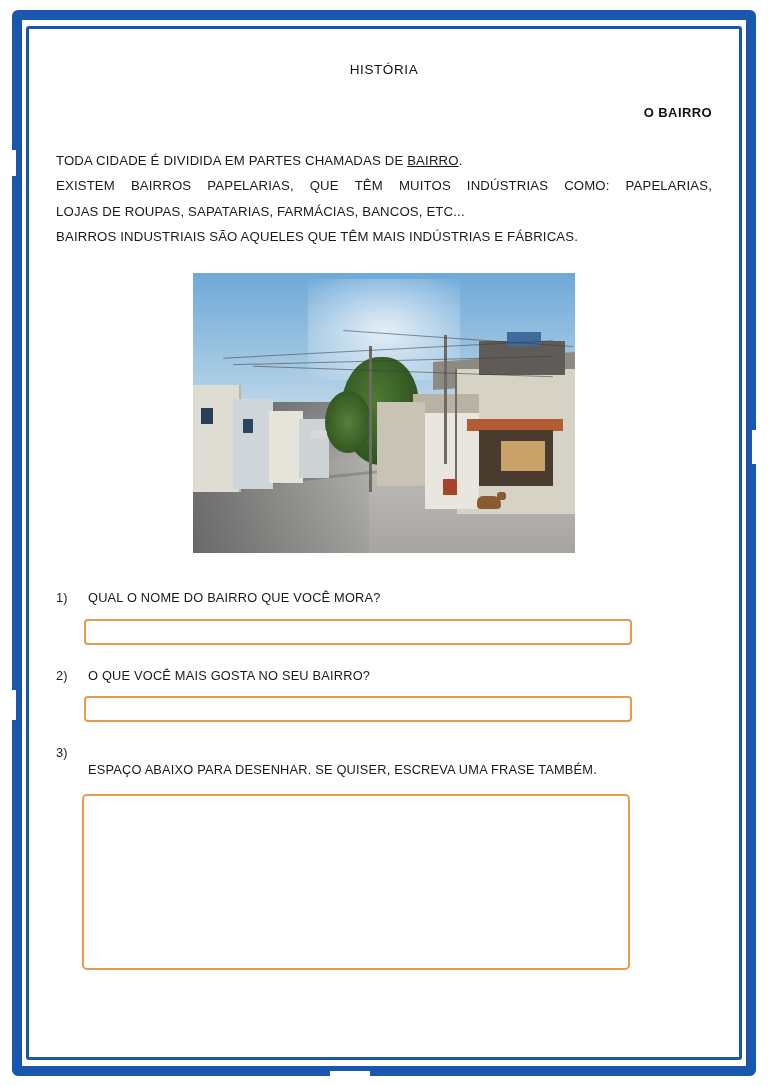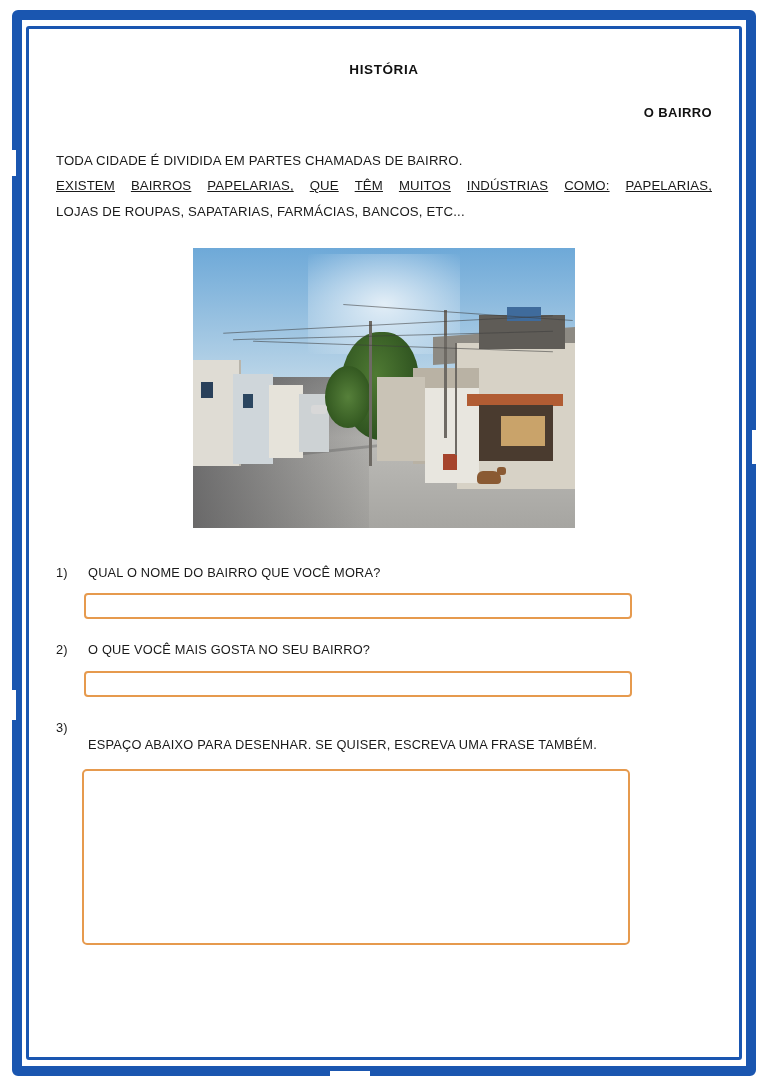--- a/index.html
+++ b/index.html
@@ -57,21 +57,21 @@
     position: absolute;
     left: 56px;
     top: 50px;
     width: 656px;
     box-sizing: border-box;
   }
 
   .doc-title {
     text-align: center;
     font-size: 13.5px;
-    font-weight: bold;
+    font-weight: normal;
     letter-spacing: 0.6px;
     color: #111111;
     margin: 12px 0 0 0;
   }
   .doc-subtitle {
     text-align: right;
     font-size: 13px;
     font-weight: bold;
     letter-spacing: 0.4px;
     color: #111111;
@@ -86,23 +86,23 @@
     letter-spacing: 0.15px;
   }
   .body-line {
     display: block;
     white-space: nowrap;
   }
   .line-justified {
     display: flex;
     justify-content: space-between;
     white-space: nowrap;
+  }
+  .underline-word {
     text-decoration: underline;
-  }
-  .underline-word {
   }
 
   .photo-wrap {
     margin-top: 24px;
     display: flex;
     justify-content: center;
   }
   .photo {
     position: relative;
     width: 382px;
@@ -275,20 +275,21 @@
         <span>PAPELARIAS,</span>
         <span>QUE</span>
         <span>TÊM</span>
         <span>MUITOS</span>
         <span>INDÚSTRIAS</span>
         <span>COMO:</span>
         <span>PAPELARIAS,</span>
       </span>
 
       <span class="body-line">LOJAS DE ROUPAS, SAPATARIAS, FARMÁCIAS, BANCOS, ETC...</span>
+      <span class="body-line">BAIRROS INDUSTRIAIS SÃO AQUELES QUE TÊM MAIS INDÚSTRIAS E FÁBRICAS.</span>
     </div>
 
     <div class="photo-wrap">
       <div class="photo">
         <div class="sky"></div>
         <div class="sky-glow"></div>
         <div class="road"></div>
         <div class="road-shadow"></div>
         <div class="road-edge"></div>
 

